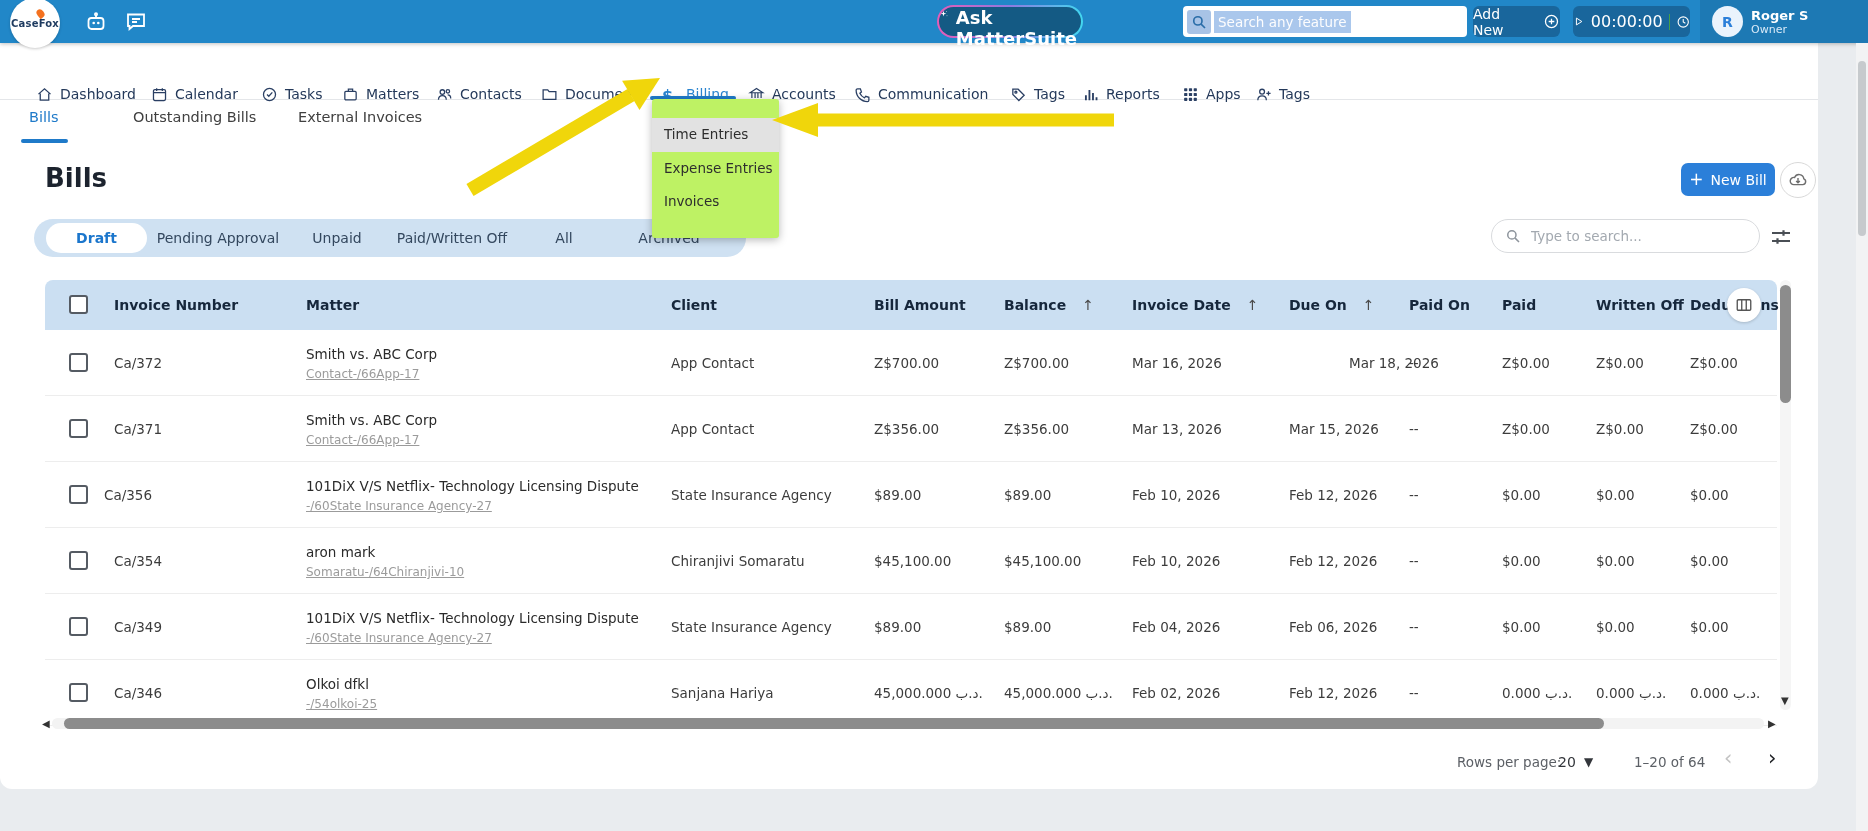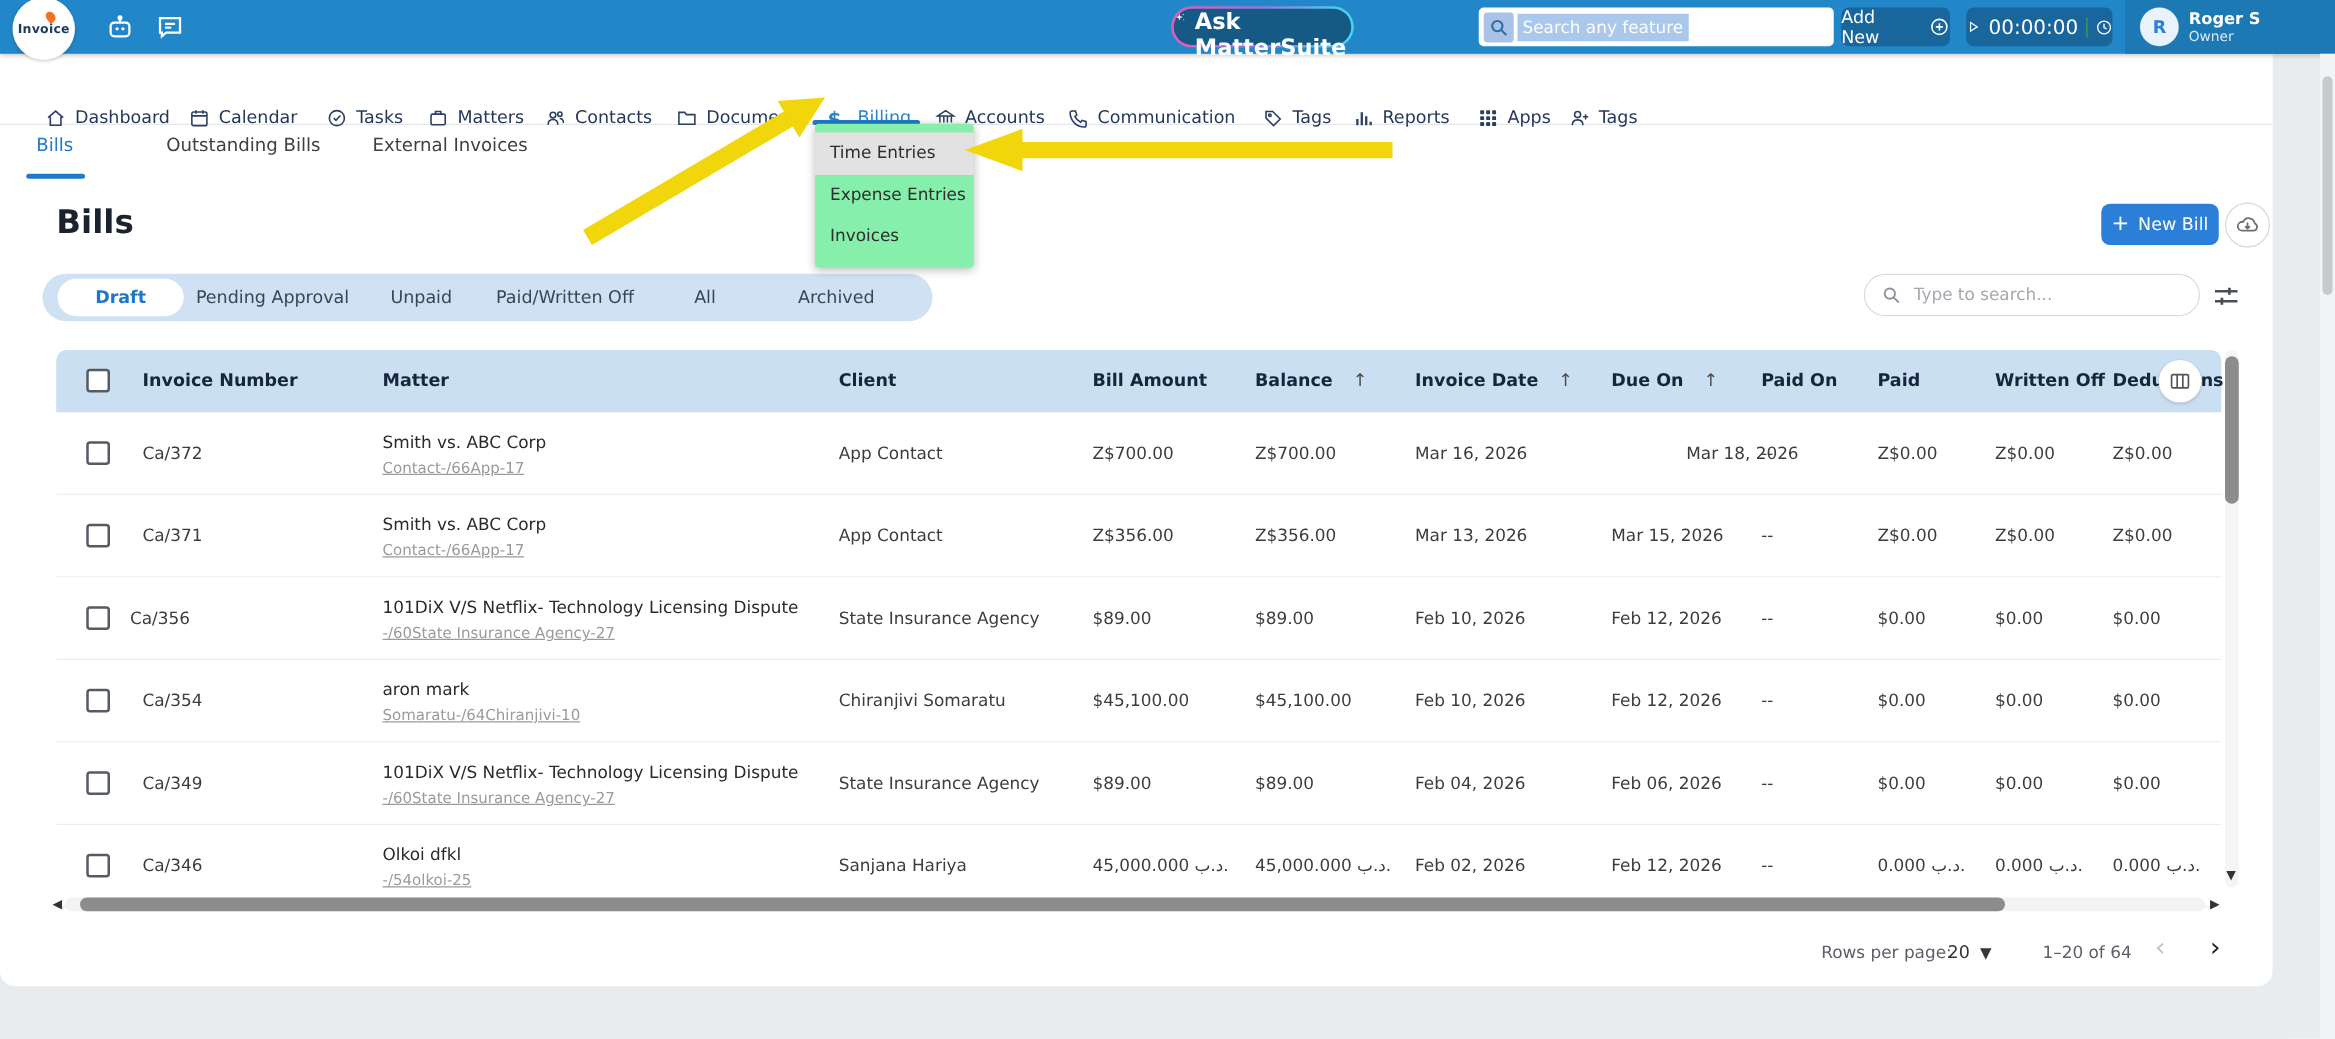--- a/index.html
+++ b/index.html
@@ -36,21 +36,21 @@
   .nav-item.active .icon { color:#2a84cf; }
   .nav-item .dollar { font-size:16px; font-weight:bold; width:auto; }
   .nav-underline { position:absolute; left:650px; top:53px; width:86px; height:3.5px; background:#1f7ac9; border-radius:2px; }
 
   
   .subtab { position:absolute; top:66px; font-size:14.5px; color:#404040; cursor:pointer; white-space:nowrap; }
   .subtab.active { color:#1f7ac9; font-weight:500; }
   .subtab-underline { position:absolute; left:21px; top:96px; width:47px; height:3.5px; background:#1f7ac9; border-radius:2px; }
 
   
-  .menu { position:absolute; left:652px; top:56px; width:127px; background:#86efac; border-radius:3px; box-shadow:0 2px 8px rgba(0,0,0,.28); padding:7px 0; z-index:50; }
+  .menu { position:absolute; left:652px; top:56px; width:127px; background:#bef264; border-radius:3px; box-shadow:0 2px 8px rgba(0,0,0,.28); padding:19px 0; z-index:50; }
   .menu-item { height:33.5px; line-height:33.5px; padding-left:12px; font-size:13.5px; color:#2e2e2e; cursor:pointer; white-space:nowrap; }
   .menu-item.hl { background:#e2e2e2; }
 
   
   .page-title { position:absolute; left:45px; top:120px; font-size:26px; font-weight:600; color:#1c232e; }
   .newbill-btn { position:absolute; left:1681px; top:120px; width:94px; height:33px; background:#2b7fd9; border-radius:7px; color:#fff; font-size:14px; display:flex; align-items:center; justify-content:center; gap:7px; cursor:pointer; }
   .cloud-btn { position:absolute; left:1780px; top:119px; width:36px; height:36px; border-radius:50%; background:#fff; border:1px solid #d9d9d9; color:#6e6e6e; padding:7px; cursor:pointer; }
 
   
   .filterbar { position:absolute; left:34px; top:176px; width:712px; height:38px; background:#cfe1f2; border-radius:19px; }
@@ -90,21 +90,21 @@
   .pagebar { position:absolute; right:0; top:43px; width:12px; height:788px; background:#f2f3f4; z-index:30; }
   .pagebar .pthumb { position:absolute; left:2px; top:18px; width:8px; height:175px; background:#c6cacd; border-radius:4px; cursor:pointer; }
 
   .annot { position:absolute; left:0; top:0; z-index:60; pointer-events:none; }
 </style>
 </head>
 <body>
 
 <div class="topbar">
   <div class="logo-circle">
-    <span class="logo-text">Invoice</span>
+    <span class="logo-text">CaseFox</span>
     <span class="logo-flame"></span>
   </div>
   <span class="tb-icon" style="left:84px;">
     <svg viewBox="0 0 24 24" fill="none" stroke="currentColor" stroke-width="1.8">
         <rect x="4.5" y="8" width="15" height="11" rx="3"></rect>
         <circle cx="9.7" cy="13" r="1.3" fill="currentColor" stroke="none"></circle>
         <circle cx="14.3" cy="13" r="1.3" fill="currentColor" stroke="none"></circle>
         <path d="M12 8V5.4"></path>
         <circle cx="12" cy="4.2" r="1.1"></circle>
       </svg>

